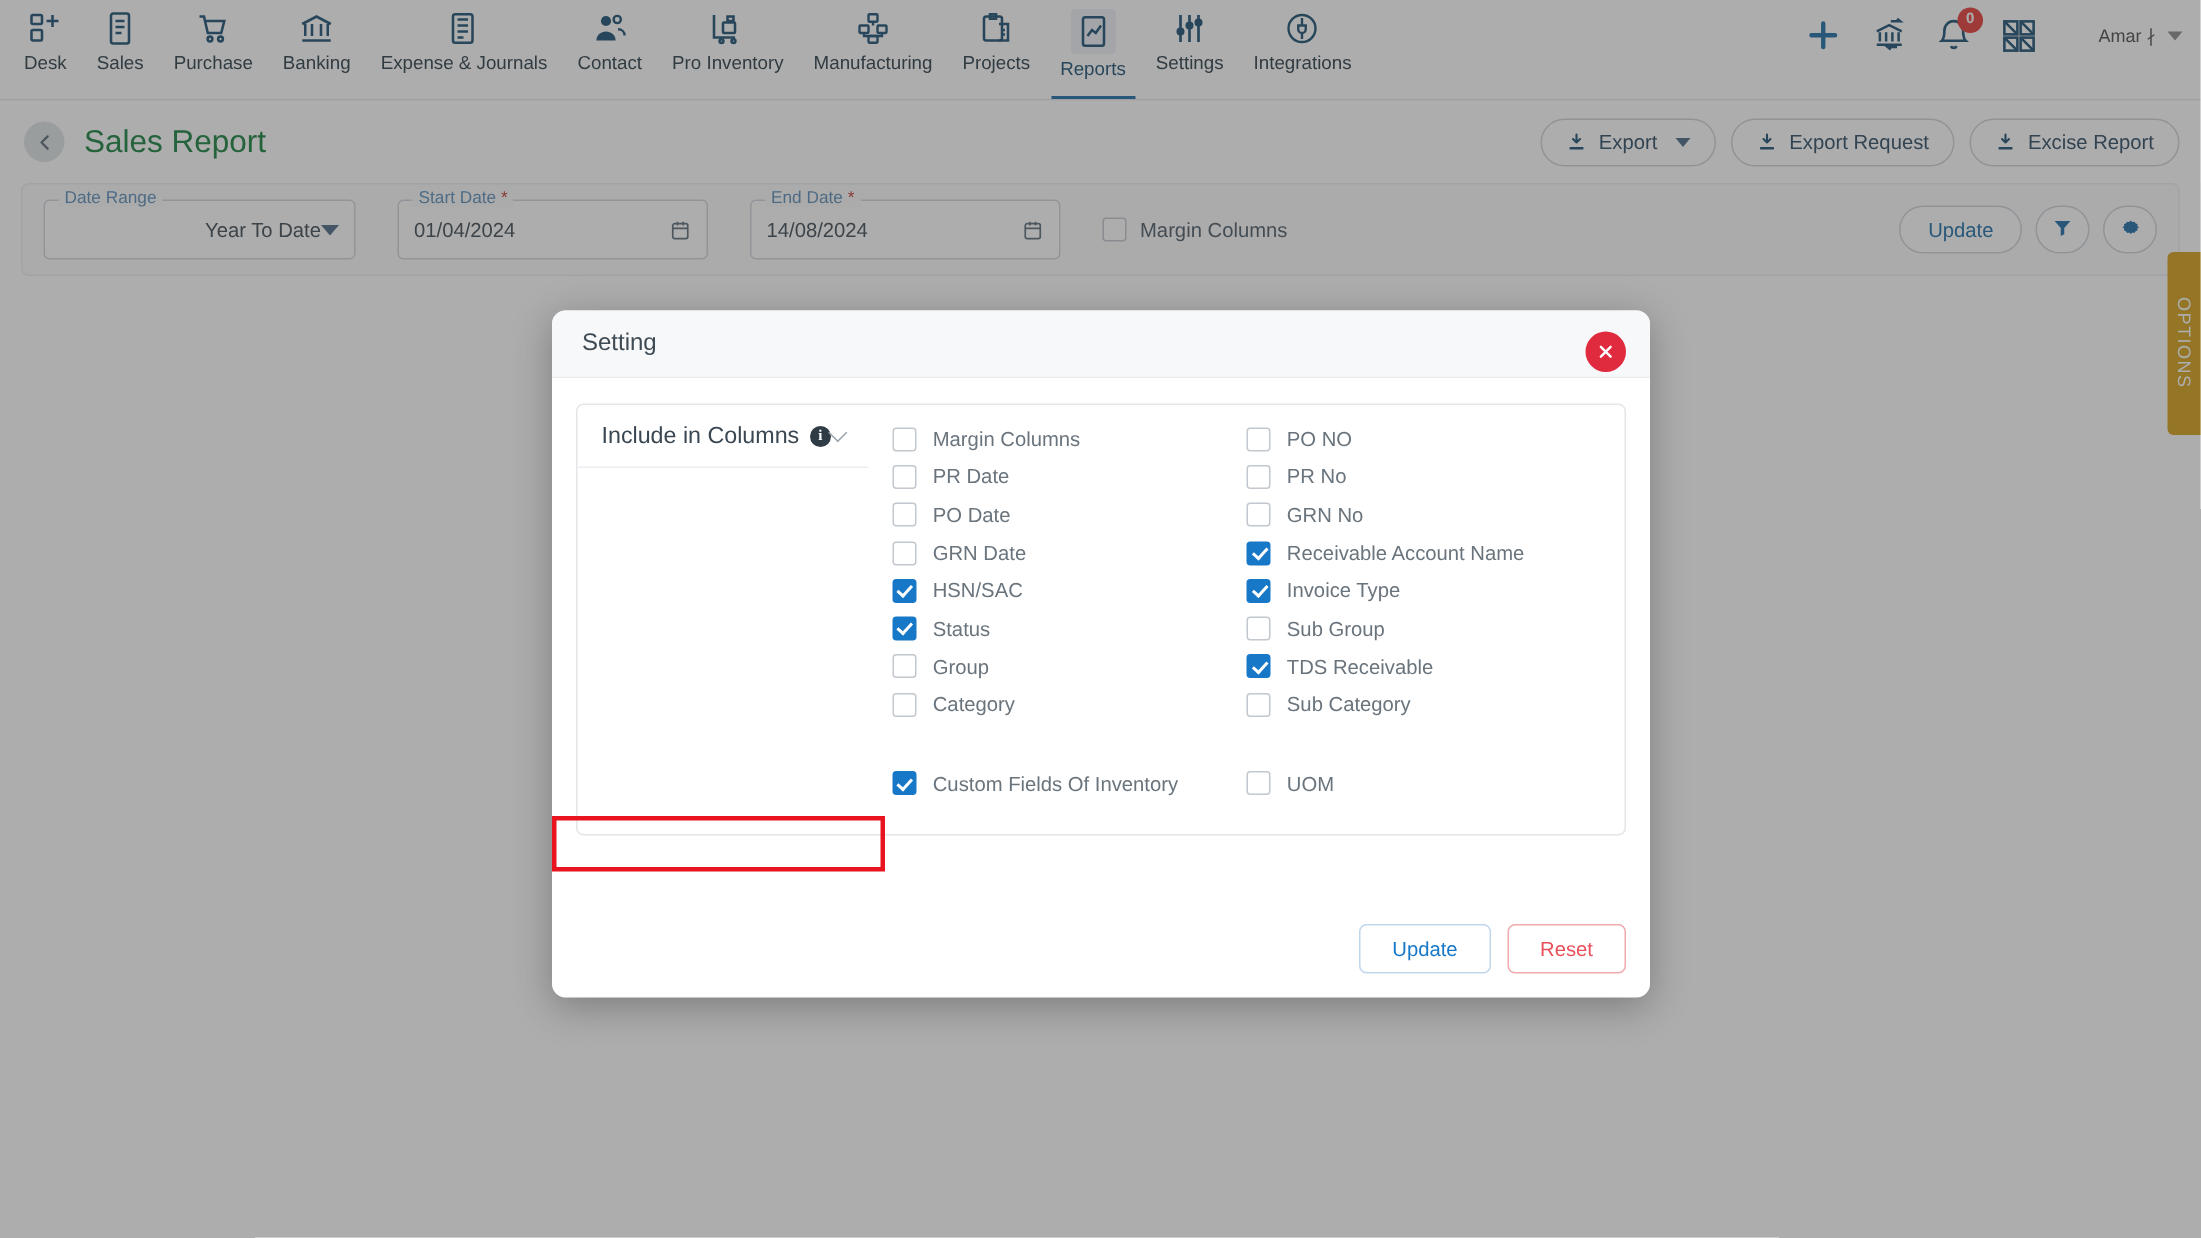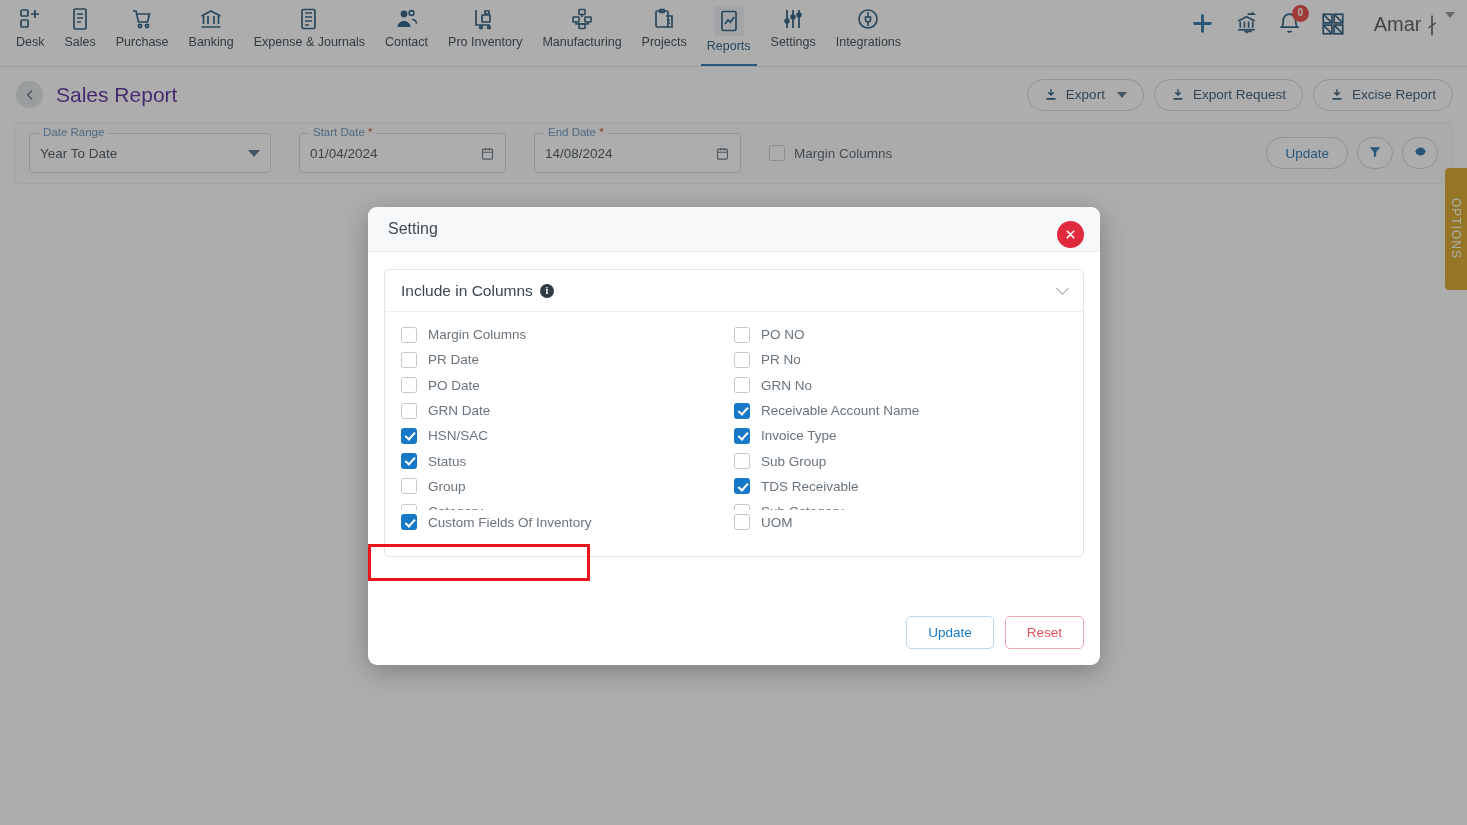--- a/index.html
+++ b/index.html
@@ -67,23 +67,23 @@
   .nr-icon { color: #1b4f72; display: flex; align-items: center; position: relative; cursor: pointer; }
   .nr-icon svg { display: block; }
   .badge {
     position: absolute; top: -6px; right: -7px;
     background: #e53935; color: #fff;
     font-size: 10px; line-height: 16px;
     min-width: 17px; height: 17px; border-radius: 50%;
     text-align: center; font-weight: 600;
   }
   .user-box {
-    display: flex; gap: 8px;
-    color: #4a4a4a; font-size: 20px; cursor: pointer;
-    margin-left: 10px;
+    display: flex; align-items: center; gap: 8px;
+    color: #4a4a4a; font-size: 12px; cursor: pointer;
+    margin-left: 22px;
   }
   .caret-dn {
     width: 0; height: 0;
     border-left: 5px solid transparent;
     border-right: 5px solid transparent;
     border-top: 6px solid #8a8a8a;
   }
 
   
   .titlebar {
@@ -94,21 +94,21 @@
     position: relative;
   }
   .back-btn {
     width: 27px; height: 27px; border-radius: 50%;
     background: #dfe3e6;
     display: flex; align-items: center; justify-content: center;
     cursor: pointer; margin-right: 13px;
     color: #5a6a75;
   }
   .page-title {
-    font-size: 21px; color: #4c1d95; font-weight: 500;
+    font-size: 21px; color: #15803d; font-weight: 500;
   }
   .title-actions {
     position: absolute; right: 14px; top: 50%; transform: translateY(-50%);
     display: flex; gap: 10px;
   }
   .obtn {
     border: 1px solid #cdd4da; background: #fff;
     border-radius: 18px; height: 32px;
     padding: 0 16px;
     display: flex; align-items: center; gap: 8px;
@@ -146,21 +146,21 @@
     margin-right: 28px;
   }
   .field .lbl {
     position: absolute; top: -8px; left: 9px;
     background: #fbfbfc; padding: 0 4px;
     font-size: 11.5px; color: #5b8db8;
     white-space: nowrap;
   }
   .field .lbl .req { color: #c0392b; }
   .field .val { font-size: 13.5px; color: #3d4a54; }
-  .field.w1 { width: 242px; justify-content: space-between; }
+  .field.w1 { width: 208px; justify-content: flex-end; }
   .field.w2 { width: 207px; justify-content: space-between; }
   .sel-caret {
     width: 0; height: 0;
     border-left: 6px solid transparent;
     border-right: 6px solid transparent;
     border-top: 7px solid #4a6a85;
   }
   .cal-ico { color: #5b6b78; display: flex; }
 
   .mc-check { display: flex; align-items: center; gap: 9px; cursor: pointer; }
@@ -230,21 +230,21 @@
   }
   .modal-body {
     flex: 1;
     padding: 17px 16px 0 16px;
     position: relative;
   }
   .accordion {
     border: 1px solid #e3e5e8;
     border-radius: 5px;
     height: 288px;
-    display: flex; flex-direction: column;
+    display: flex; flex-direction: row;
     overflow: hidden;
     background: #fff;
   }
   .acc-head {
     height: 42px;
     display: flex; align-items: center;
     padding: 0 16px;
     border-bottom: 1px solid #eceef0;
     cursor: pointer;
     justify-content: space-between;

